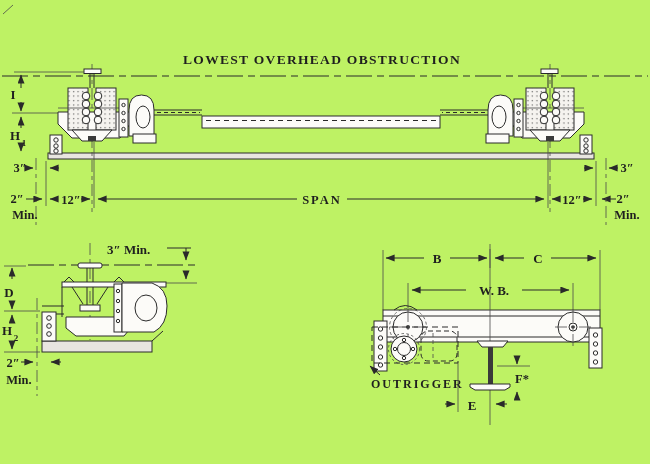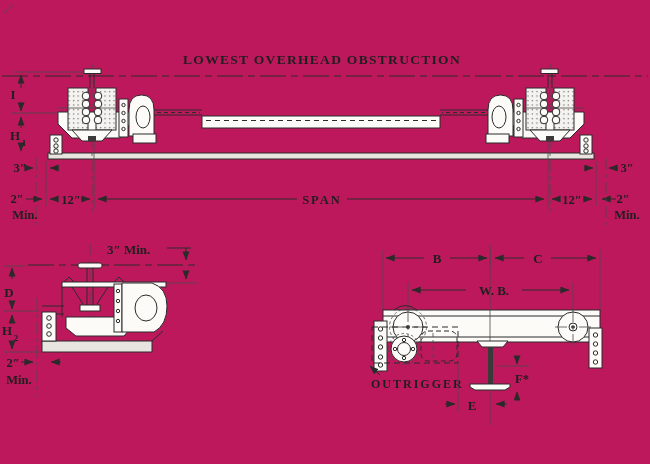--- a/index.html
+++ b/index.html
@@ -1,16 +1,16 @@
 <!DOCTYPE html>
 <html><head>
 <meta charset="utf-8">
 <style>
   html,body{margin:0;padding:0;background:#ffffff;}
-  .stage{position:relative;width:650px;height:464px;background:#be185d;overflow:hidden;}
+  .stage{position:relative;width:650px;height:464px;background:#bef264;overflow:hidden;}
   svg{display:block;}
   .ink{stroke:#2a2a2a;fill:none;stroke-width:1;}
   .thin{stroke:#4a4a4a;fill:none;stroke-width:0.8;}
   .whitefill{fill:#fcfbf8;stroke:#2a2a2a;stroke-width:1;}
   .grayfill{fill:#e8e5e0;stroke:#2a2a2a;stroke-width:1;}
   .darkfill{fill:#3a3a3a;stroke:none;}
   .lbl{font-family:"Liberation Serif","DejaVu Serif",serif;font-weight:600;fill:#1f1f1f;}
   .cdash{stroke-dasharray:12 4 4 4;}
   .odash{stroke-dasharray:26 5 7 5;}
 </style>

